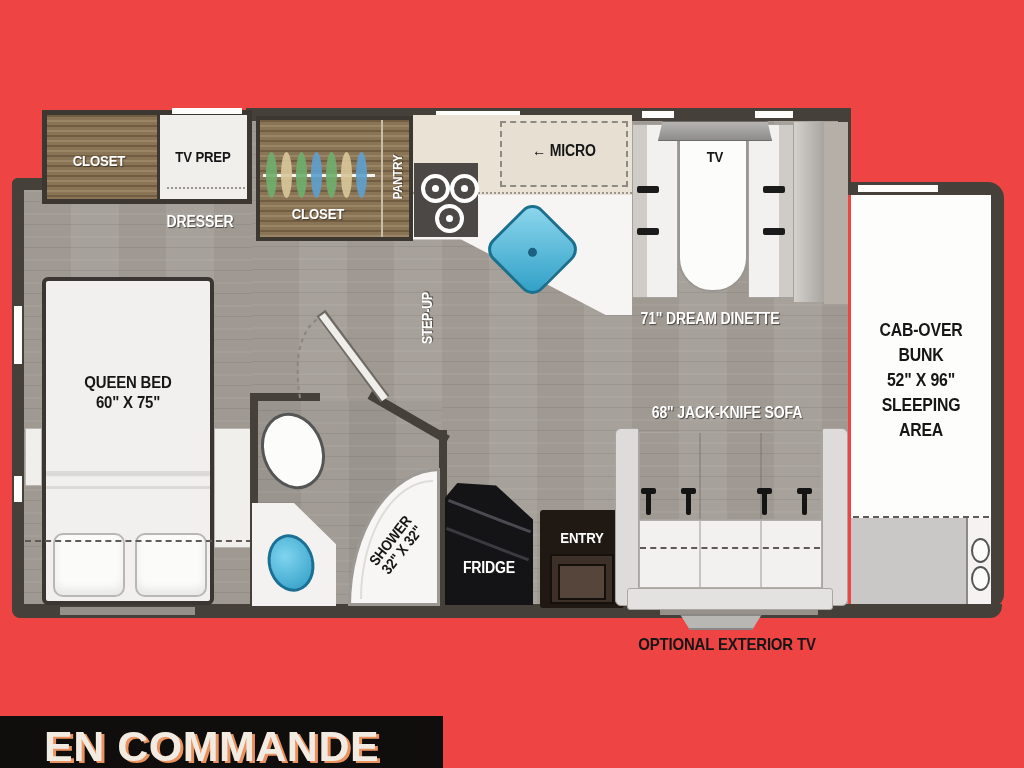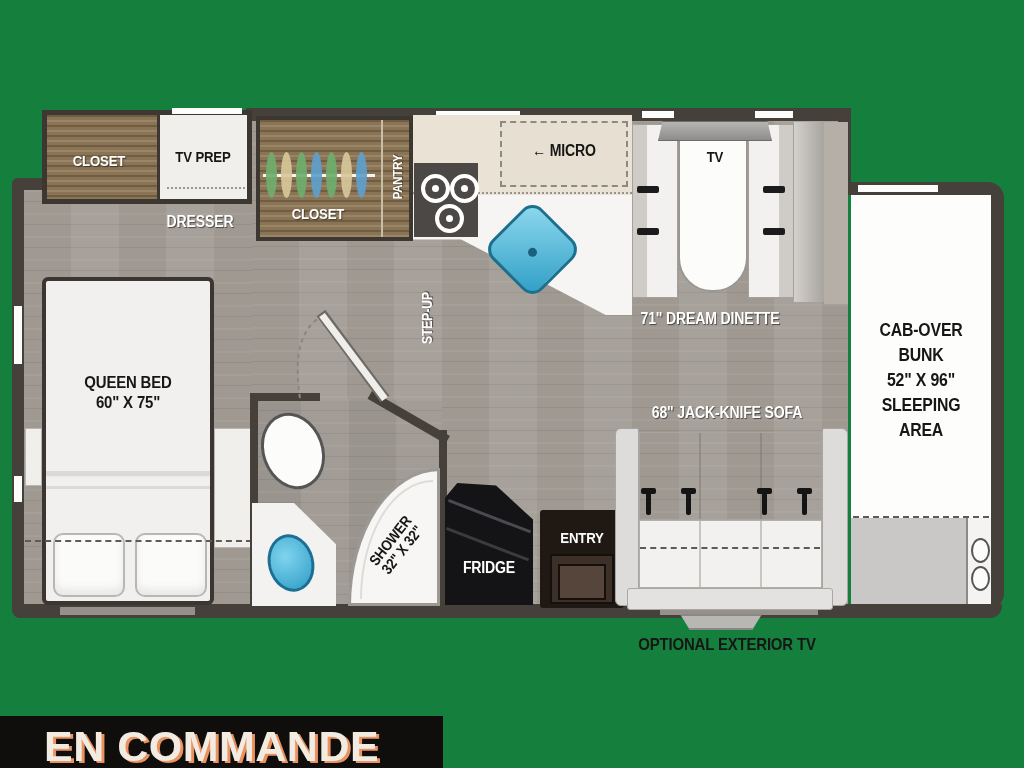--- a/index.html
+++ b/index.html
@@ -1,16 +1,16 @@
 <!DOCTYPE html>
 <html><head>
 <meta charset="utf-8">
 <style>
   html,body{margin:0;padding:0;background:#fff;}
-  #stage{position:relative;width:1024px;height:768px;background:#15803d;overflow:hidden;
+  #stage{position:relative;width:1024px;height:768px;background:#ef4444;overflow:hidden;
          font-family:"Liberation Sans", sans-serif;}
   .abs{position:absolute;box-sizing:border-box;}
 
   
   .floor{background-color:#a49e97;
     background-image:
       repeating-linear-gradient(180deg, rgba(255,255,255,0.05) 0 2px, rgba(0,0,0,0) 2px 11px, rgba(0,0,0,0.07) 11px 12px, rgba(0,0,0,0) 12px 23px),
       repeating-linear-gradient(90deg, rgba(0,0,0,0.03) 0 47px, rgba(255,255,255,0.035) 47px 95px);}
   .wall{background:#46403a;}
   .wood{background-color:#8a7456;

